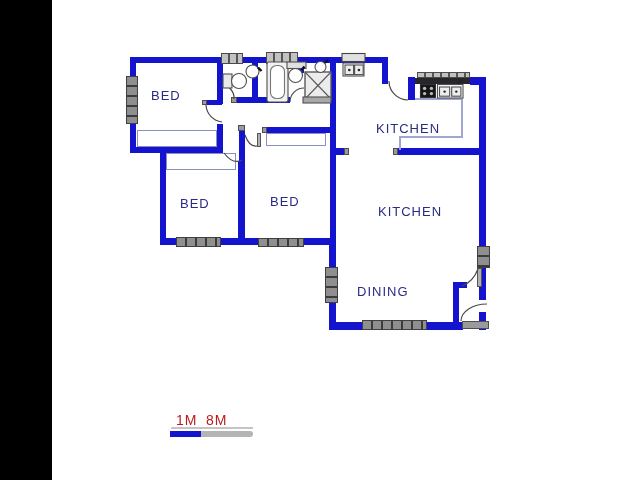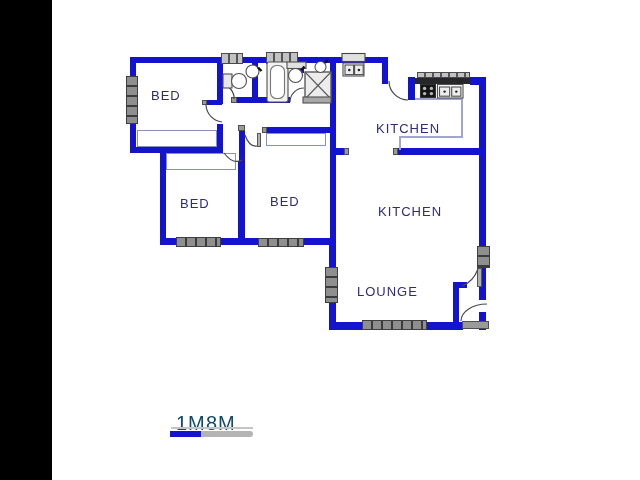--- a/index.html
+++ b/index.html
@@ -12,21 +12,21 @@
   .cap{position:absolute;background:#9a9a9a;border:1px solid #4f4f4f;box-sizing:border-box;}
   .leaf-gray{position:absolute;background:#b0b0b0;border:1px solid #555;box-sizing:border-box;}
   .cupb{position:absolute;background:#fff;border:1px solid #8890c0;box-sizing:border-box;}
   .lite{position:absolute;background:#a0a6d0;}
   .win{position:absolute;border:1px solid #3f3f3f;box-sizing:border-box;}
   .win.h{background:repeating-linear-gradient(90deg,#8f8f8f 0 8px,#3b3b3b 8px 10px);}
   .win.v{background:repeating-linear-gradient(180deg,#8f8f8f 0 8px,#3b3b3b 8px 10px);}
   .vent{position:absolute;border:1px solid #4a4a4a;box-sizing:border-box;
         background:repeating-linear-gradient(90deg,#c2c2c2 0 6px,#555 6px 8px);}
   .room-label{position:absolute;color:#2b2b85;font-size:13px;letter-spacing:1px;white-space:nowrap;}
-  .scale-label{position:absolute;color:#0c4a6e;font-size:20px;letter-spacing:1px;}
+  .scale-label{position:absolute;color:#b91c1c;font-size:14px;letter-spacing:1px;}
   .overlay{position:absolute;left:0;top:0;pointer-events:none;}
   .scale-underline{position:absolute;left:171px;top:427px;width:82px;height:2px;background:#c4c4c4;}
   .scale-blue{position:absolute;left:170px;top:431px;width:31px;height:6px;background:#1414cf;}
   .scale-gray{position:absolute;left:201px;top:431px;width:52px;height:6px;background:#b4b4b4;
               border-radius:0 3px 3px 0;}
 </style>
 </head>
 <body>
 
 <div class="stage">
@@ -143,21 +143,21 @@
       <circle cx="456.3" cy="91.6" r="1.2" fill="#222" stroke="none"></circle>
       <line x1="458" y1="84" x2="462" y2="79.5" stroke="#222" stroke-width="1.5"></line>
     </g>
   </svg>
 
   <div class="room-label" style="left:151px;top:88px;">BED</div>
   <div class="room-label" style="left:180px;top:196px;">BED</div>
   <div class="room-label" style="left:270px;top:194px;">BED</div>
   <div class="room-label" style="left:376px;top:121px;">KITCHEN</div>
   <div class="room-label" style="left:378px;top:204px;">KITCHEN</div>
-  <div class="room-label" style="left:357px;top:284px;">LOUNGE</div>
+  <div class="room-label" style="left:357px;top:284px;">DINING</div>
 
   <div class="scale-label" style="left:176px;top:412px;">1M</div>
   <div class="scale-label" style="left:206px;top:412px;">8M</div>
   <div class="scale-underline"></div>
   <div class="scale-blue"></div>
   <div class="scale-gray"></div>
 
 </div>
 
 </body></html>

